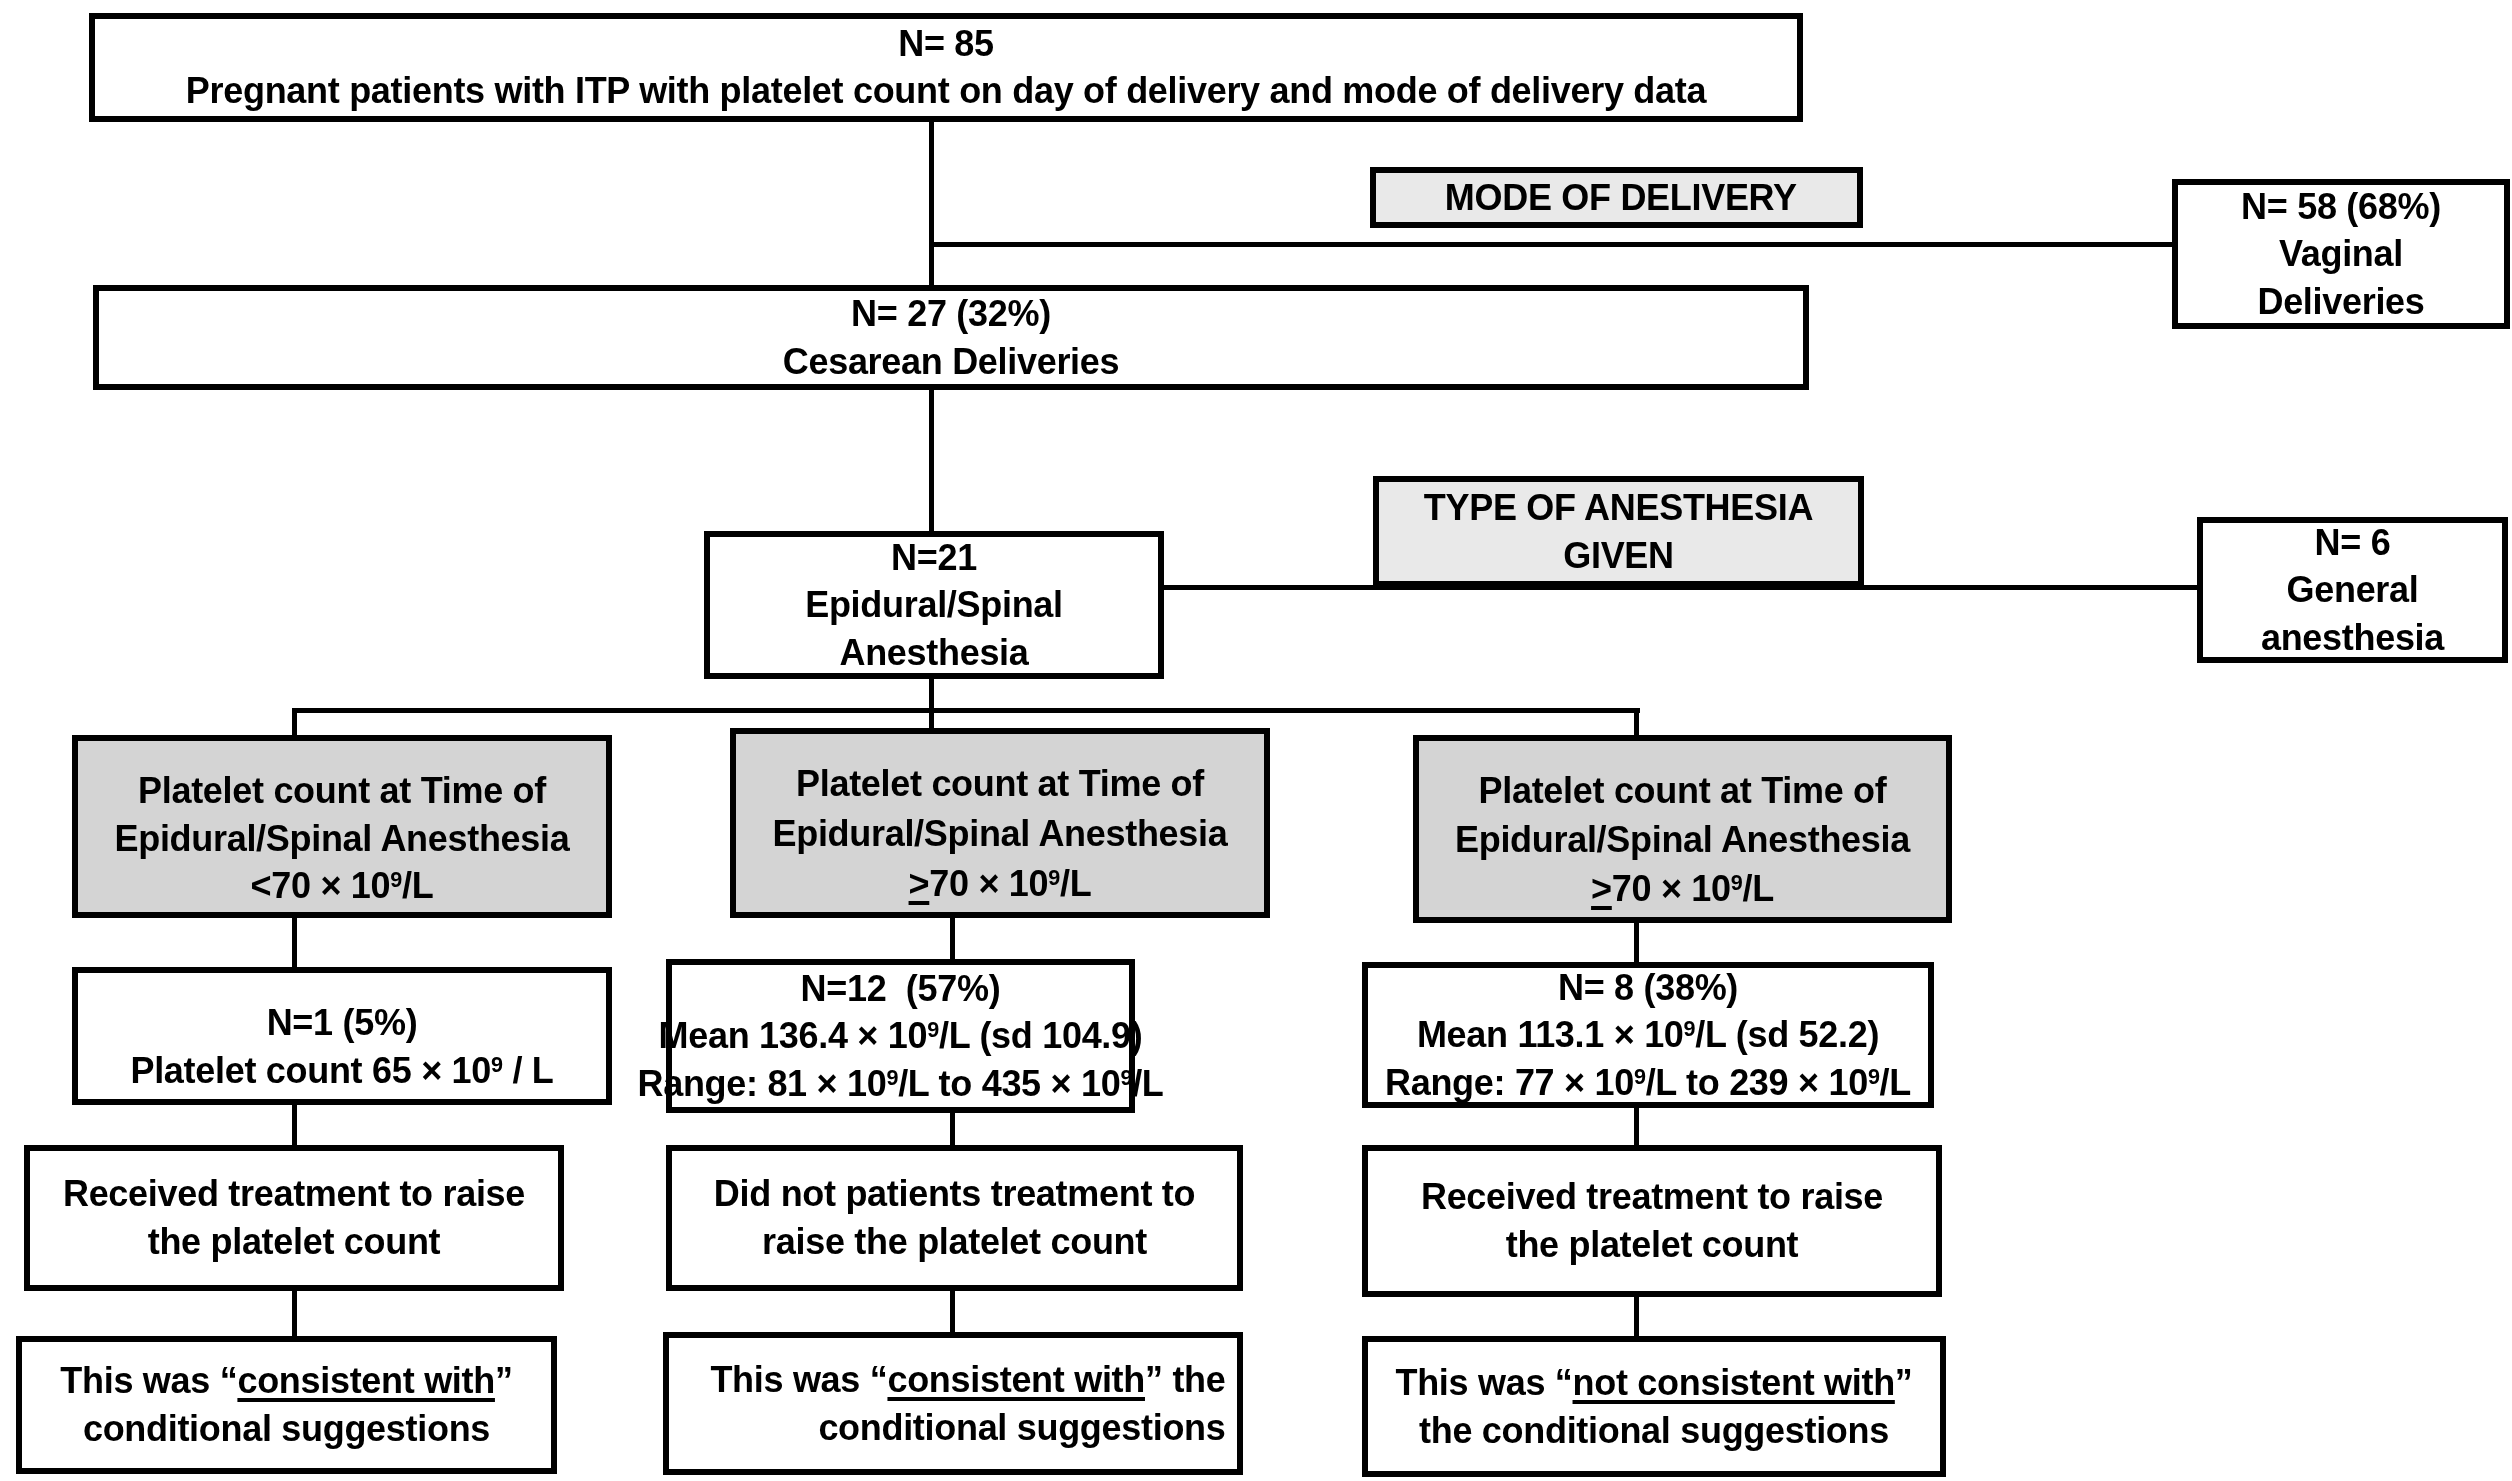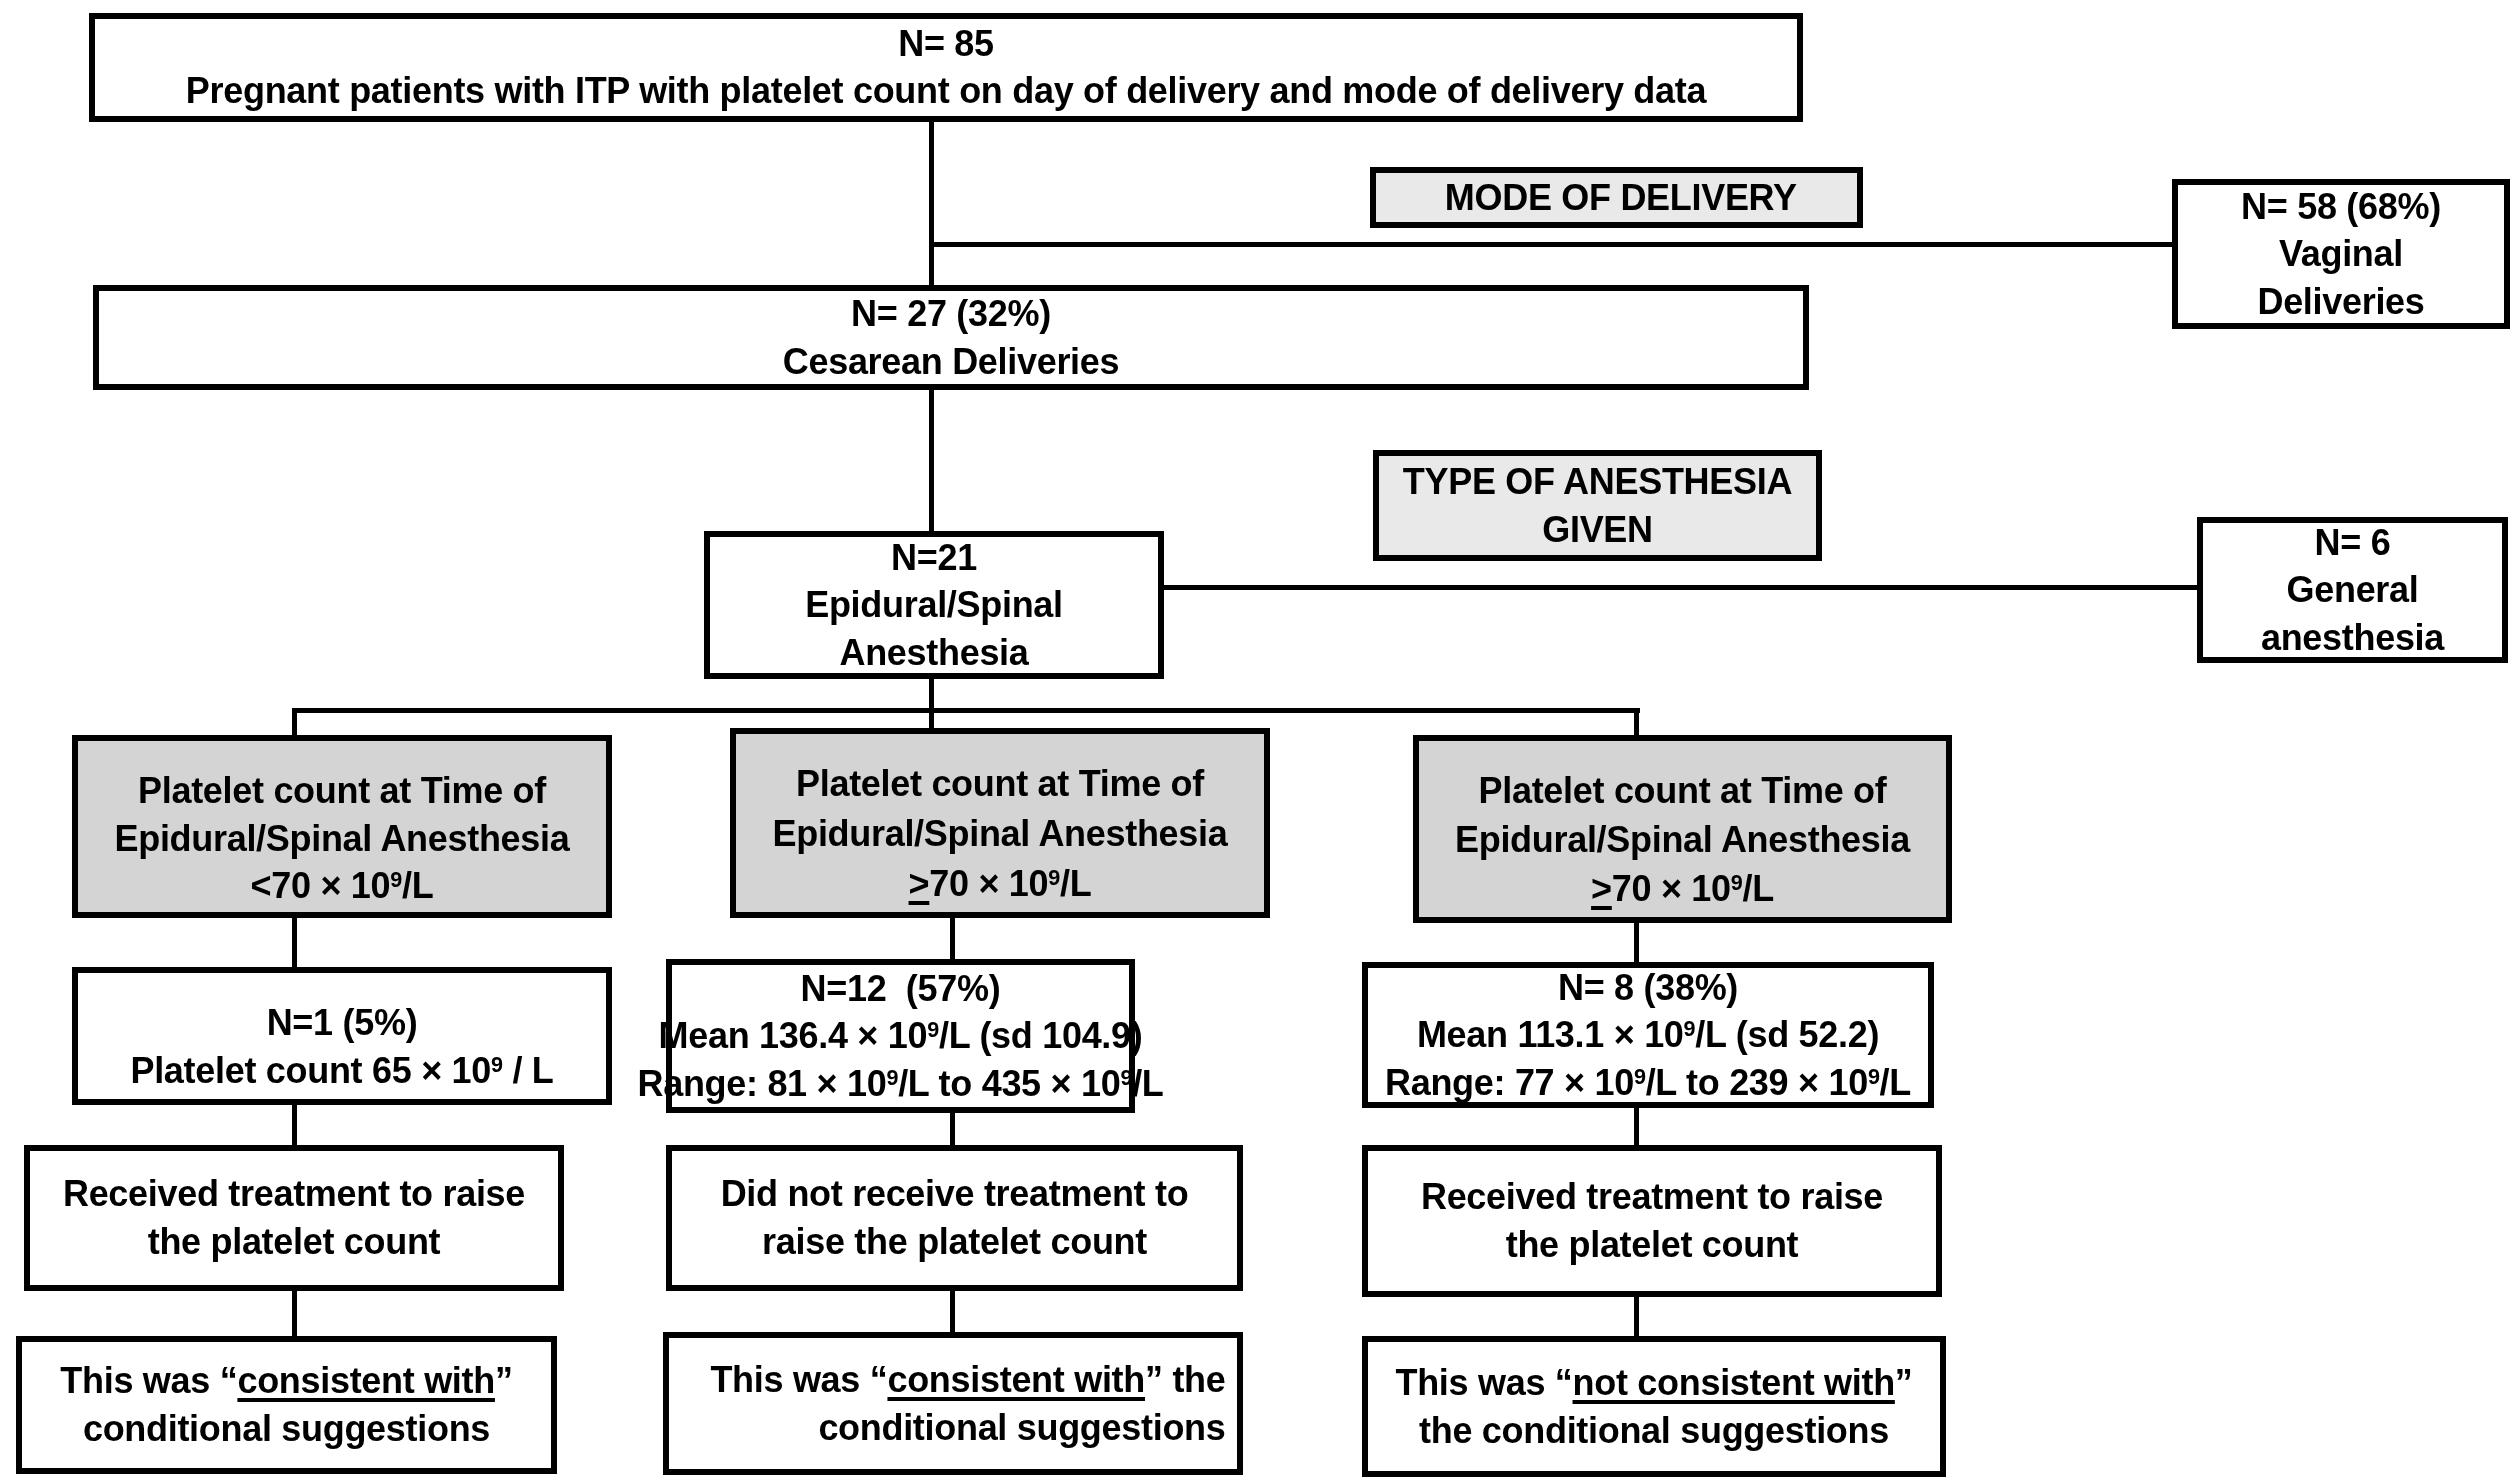--- a/index.html
+++ b/index.html
@@ -71,21 +71,21 @@
       <div class="line"><span>N= 58 (68%)</span></div>
       <div class="line"><span>Vaginal</span></div>
       <div class="line"><span>Deliveries</span></div>
     </div>
 
   <div class="box" style="left:93px; top:285px; width:1716px; height:105px;">
       <div class="line"><span>N= 27 (32%)</span></div>
       <div class="line"><span>Cesarean Deliveries</span></div>
     </div>
 
-  <div class="box label-box" style="left:1373px; top:450px; width:449px; height:111px;">
+  <div class="box label-box" style="left:1373px; top:476px; width:491px; height:111px;">
       <div class="line"><span>TYPE OF ANESTHESIA</span></div>
       <div class="line"><span>GIVEN</span></div>
     </div>
 
   <div class="box" style="left:2197px; top:517px; width:311px; height:146px;">
       <div class="line"><span>N= 6</span></div>
       <div class="line"><span>General</span></div>
       <div class="line"><span>anesthesia</span></div>
     </div>
 
@@ -124,21 +124,21 @@
       <div class="line"><span>N= 8 (38%)</span></div>
       <div class="line"><span>Mean 113.1 × 10</span><span class="sup">9</span><span>/L (sd 52.2)</span></div>
       <div class="line"><span>Range: 77 × 10</span><span class="sup">9</span><span>/L to 239 × 10</span><span class="sup">9</span><span>/L</span></div>
     </div>
 
   <div class="box" style="left:24px; top:1145px; width:540px; height:146px;">
       <div class="line"><span>Received treatment to raise</span></div>
       <div class="line"><span>the platelet count</span></div>
     </div>
   <div class="box" style="left:666px; top:1145px; width:577px; height:146px;">
-      <div class="line"><span>Did not receive treatment to</span></div>
+      <div class="line"><span>Did not patients treatment to</span></div>
       <div class="line"><span>raise the platelet count</span></div>
     </div>
   <div class="box" style="left:1362px; top:1145px; width:580px; height:152px;">
       <div class="line"><span>Received treatment to raise</span></div>
       <div class="line"><span>the platelet count</span></div>
     </div>
 
   <div class="box" style="left:16px; top:1336px; width:541px; height:138px;">
       <div class="line"><span>This was “</span><span class="u">consistent with</span><span>”</span></div>
       <div class="line"><span>conditional suggestions</span></div>

